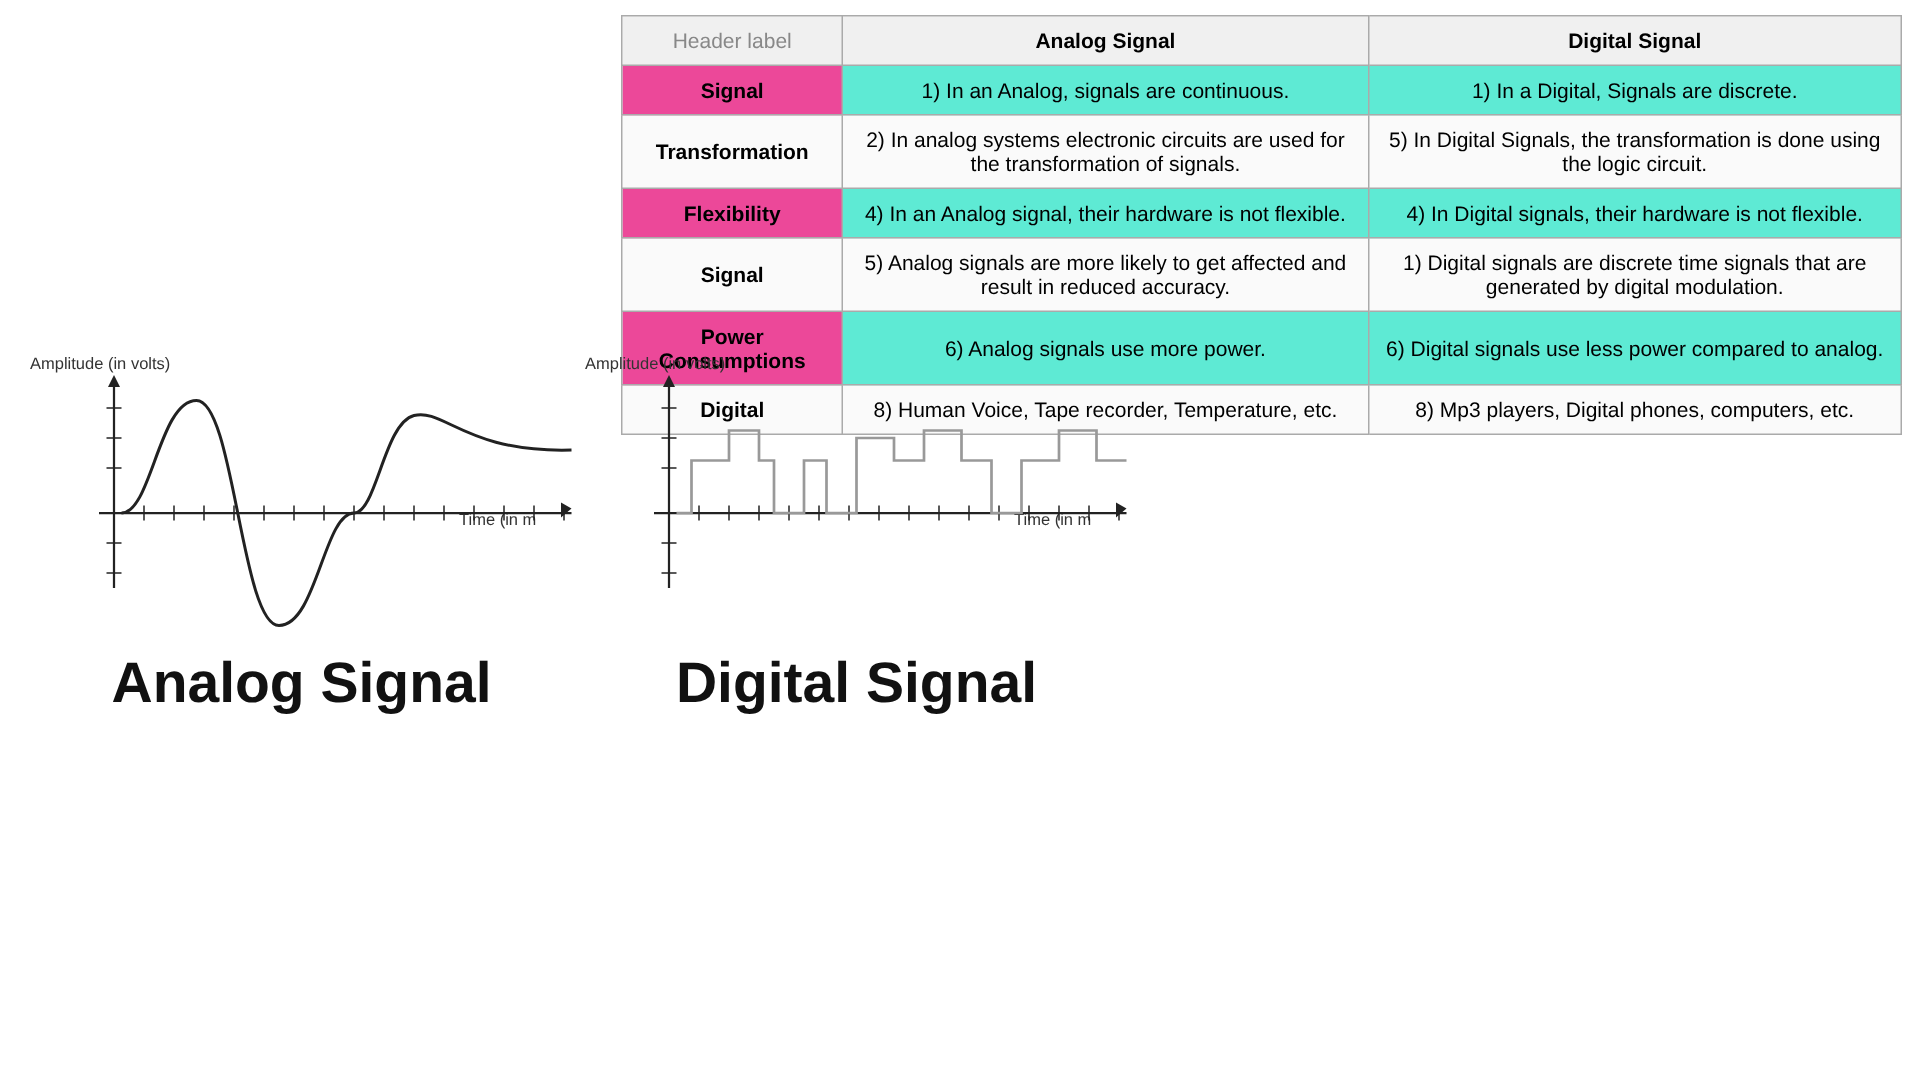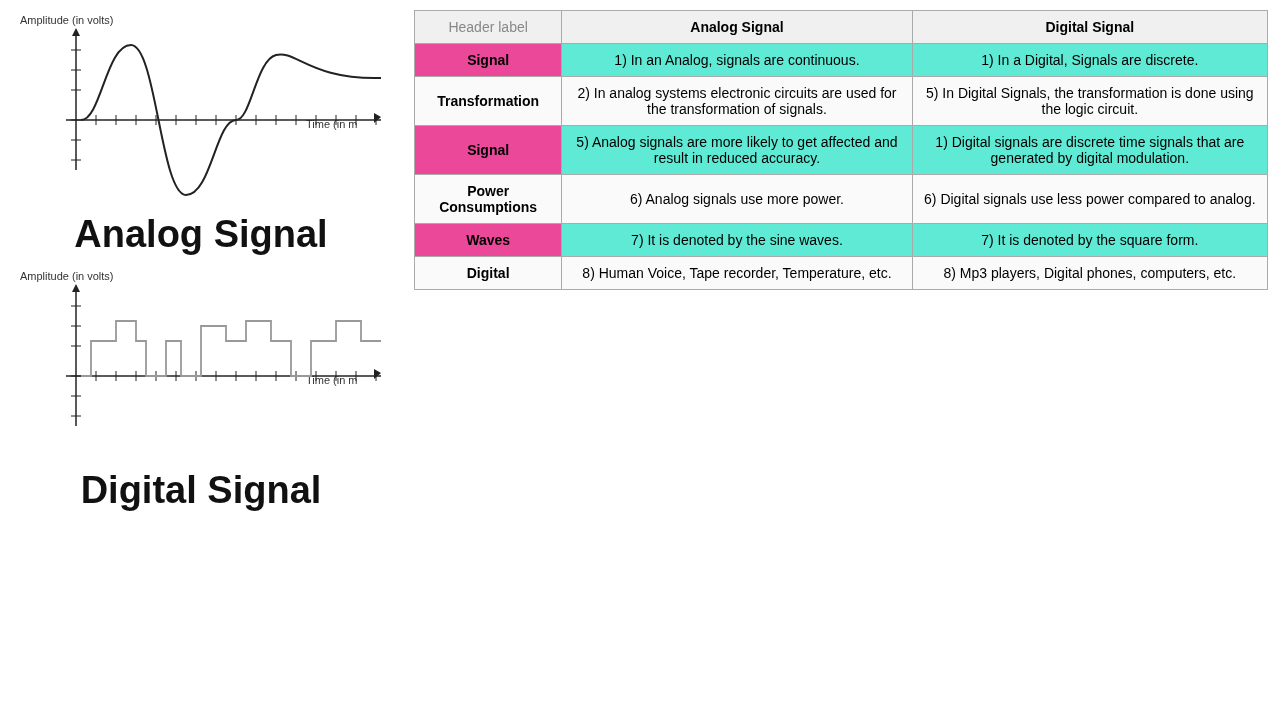--- a/index.html
+++ b/index.html
@@ -11,23 +11,24 @@
       display: flex;
       flex-direction: row;
       overflow: hidden;
     }
 
     
     .left-panel {
       width: 408px;
       min-width: 408px;
       display: flex;
-      flex-direction: column;
+      flex-direction: row;
+      align-items: center;
       justify-content: flex-start;
-      padding: 10px 10px 10px 4px;
+      padding: 10px 10px 10px 16px;
       background: #fff;
     }
 
     .signal-block {
       width: 100%;
       display: flex;
       flex-direction: column;
       align-items: center;
       margin-bottom: 10px;
     }
@@ -224,34 +225,34 @@
           <td>1) In an Analog, signals are continuous.</td>
           <td>1) In a Digital, Signals are discrete.</td>
         </tr>
         <tr>
           <td>Transformation</td>
           <td>2) In analog systems electronic circuits are
 used for the transformation of signals.</td>
           <td>5) In Digital Signals, the transformation is done using the logic circuit.</td>
         </tr>
         <tr>
+          <td>Flexibility</td>
+          <td>4) In an Analog signal, their hardware is not flexible.</td>
+          <td>4) In Digital signals, their hardware is not flexible.</td>
+        </tr>
+        <tr>
           <td>Signal</td>
           <td>5) Analog signals are more likely to get affected and result in reduced accuracy.</td>
           <td>1) Digital signals are discrete time signals that are generated by digital modulation.</td>
         </tr>
         <tr>
           <td>Power Consumptions</td>
           <td>6) Analog signals use more power.</td>
           <td>6) Digital signals use less power compared to analog.</td>
         </tr>
         <tr>
-          <td>Waves</td>
-          <td>7) It is denoted by the sine waves.</td>
-          <td>7) It is denoted by the square form.</td>
-        </tr>
-        <tr>
           <td>Digital</td>
           <td>8) Human Voice, Tape recorder, Temperature, etc.</td>
           <td>8) Mp3 players, Digital phones, computers, etc.</td>
         </tr>
       </tbody>
   </table>
 </div>
 
 </body></html>

